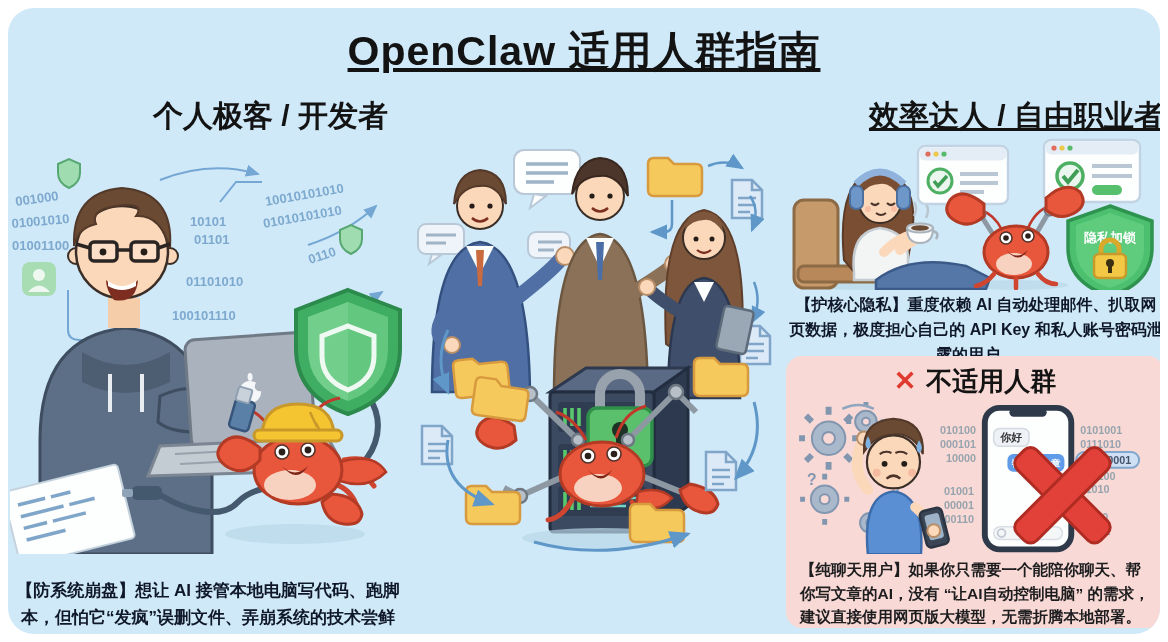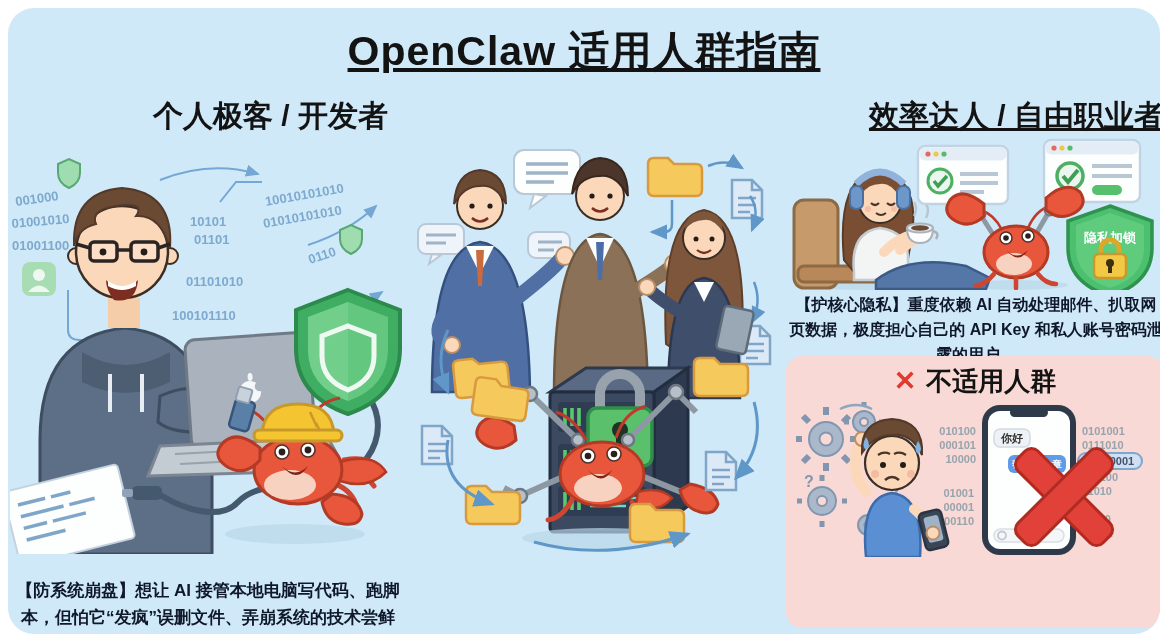--- a/index.html
+++ b/index.html
@@ -505,15 +505,16 @@
       <g transform="translate(268,98)">
         <g transform="rotate(45)">
           <rect x="-60" y="-14" width="120" height="28" rx="9" fill="#e2413a" stroke="#b02c22" stroke-width="3"></rect>
         </g>
         <g transform="rotate(-45)">
           <rect x="-60" y="-14" width="120" height="28" rx="9" fill="#e2413a" stroke="#b02c22" stroke-width="3"></rect>
         </g>
       </g>
     </svg>
 
+    <div class="no-cap">【纯聊天用户】如果你只需要一个能陪你聊天、帮你写文章的AI，没有 “让AI自动控制电脑” 的需求，建议直接使用网页版大模型，无需折腾本地部署。</div>
   </div>
 
 </div>
 
 </body></html>

